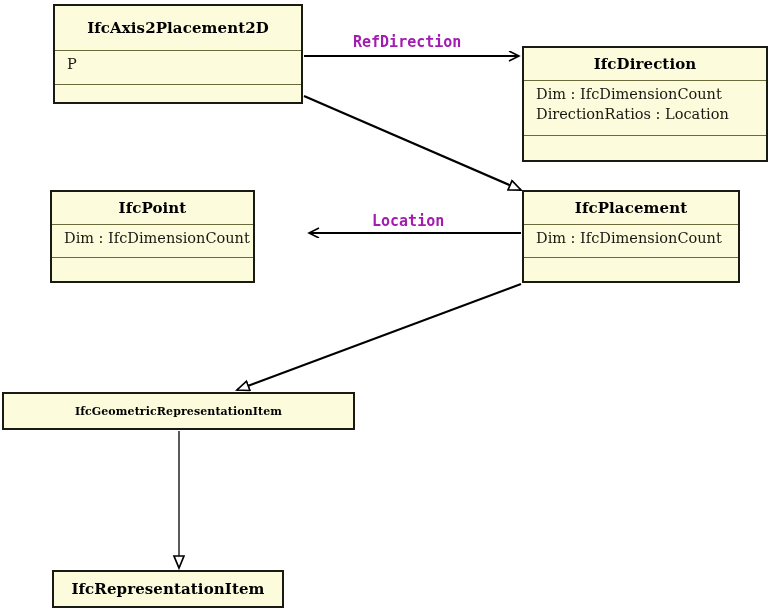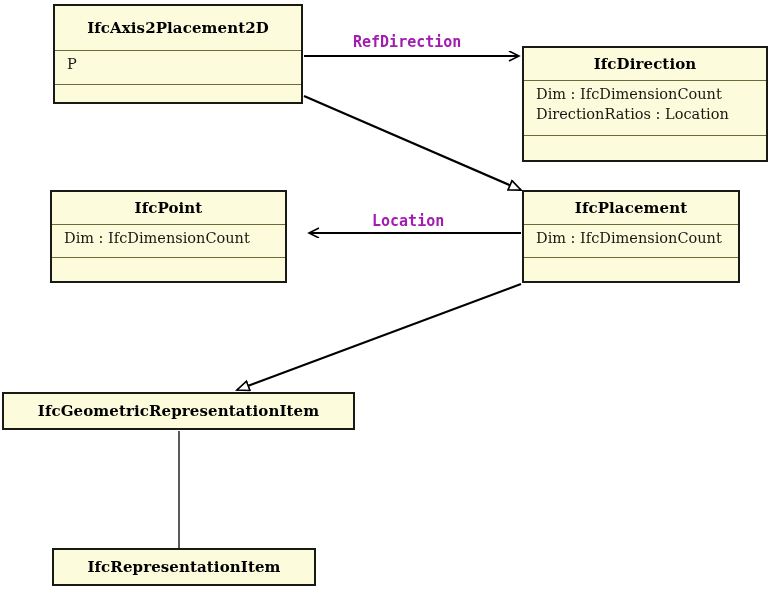--- a/index.html
+++ b/index.html
@@ -60,32 +60,32 @@
 
   
   #box-axis2placement2d { left: 53px;  top: 4px;   width: 250px; height: 100px; }
   #box-axis2placement2d .uml-name  { height: 45px; }
   #box-axis2placement2d .uml-attrs { height: 34px; }
 
   #box-direction { left: 522px; top: 3px; width: 246px; height: 116px; margin-top: 43px; }
   #box-direction .uml-name  { height: 33px; }
   #box-direction .uml-attrs { height: 55px; }
 
-  #box-point { left: 50px; top: 190px; width: 237px; height: 93px; }
+  #box-point { left: 50px; top: 190px; width: 205px; height: 93px; }
   #box-point .uml-name  { height: 33px; }
   #box-point .uml-attrs { height: 33px; }
 
   #box-placement { left: 522px; top: 190px; width: 218px; height: 93px; }
   #box-placement .uml-name  { height: 33px; }
   #box-placement .uml-attrs { height: 33px; }
 
   #box-geomrepitem { left: 2px;  top: 392px; width: 353px; height: 38px; }
-  #box-geomrepitem .uml-name { font-size: 15px; }
+  #box-geomrepitem .uml-name { font-size: 11px; }
 
-  #box-repitem { left: 52px; top: 548px; width: 264px; height: 38px; }
+  #box-repitem { left: 52px; top: 570px; width: 232px; height: 38px; }
   #box-repitem .uml-name { font-size: 15px; }
 
   
   #edges {
     position: absolute;
     left: 0; top: 0;
     width: 780px;
     height: 612px;
     pointer-events: none;
   }

